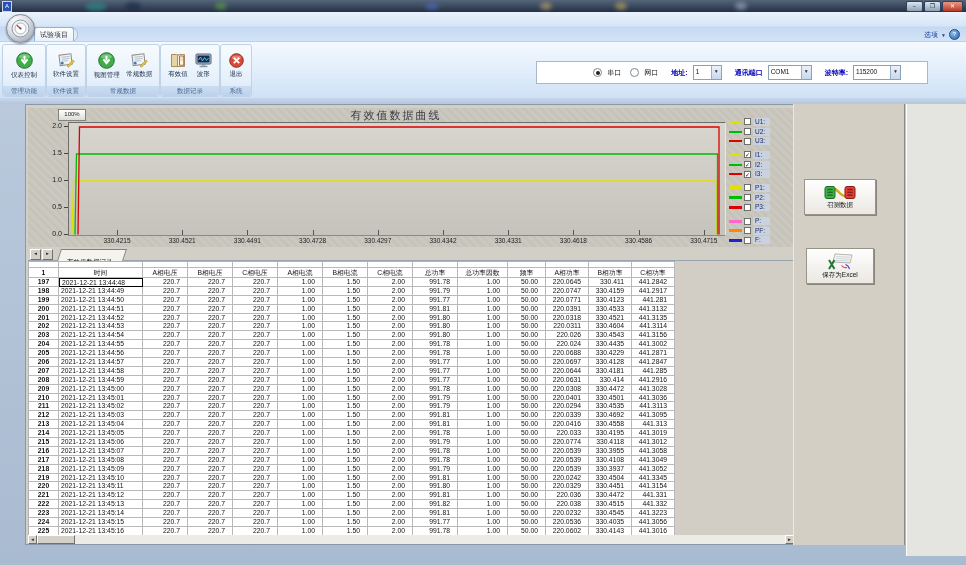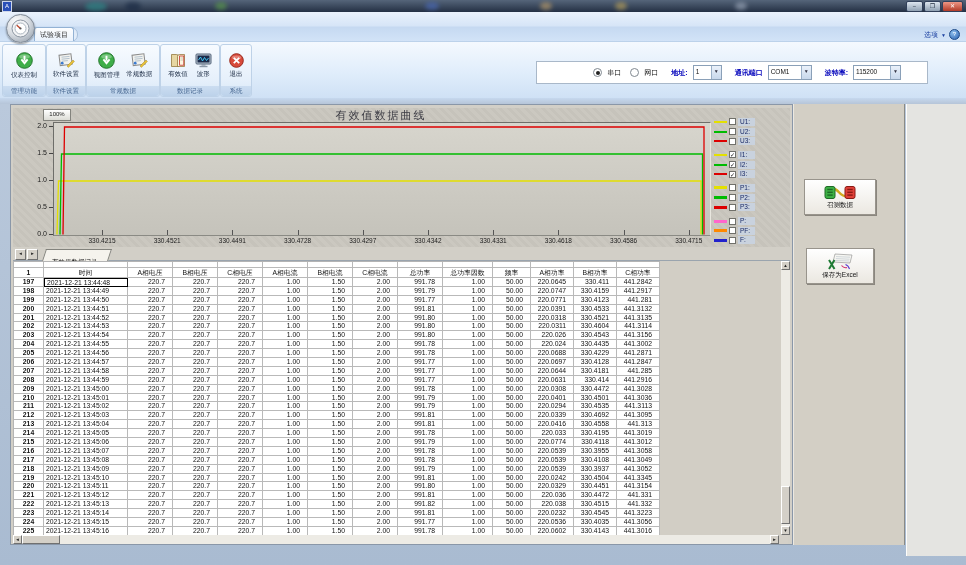--- a/index.html
+++ b/index.html
@@ -65,21 +65,21 @@
   .radio.sel::after{content:'';position:absolute;inset:1.5px;background:#222;border-radius:50%;}
   .dd{height:13px;background:#fff;border:1px solid #8aa0b8;display:flex;align-items:stretch;}
   .dd-val{padding:0 2px;font-size:6.5px;line-height:12px;flex:1;}
   .dd-btn{width:9px;background:linear-gradient(180deg,#eaf1fa,#c8d8ec);border-left:1px solid #9ab0c8;
     font-size:5px;line-height:11px;text-align:center;color:#334;}
   .ribbon-fade{position:absolute;left:0;top:98px;width:966px;height:6px;
     background:linear-gradient(180deg,#c6d8ee,#b6c5d8);}
   
   .workspace{position:absolute;left:0;top:104px;width:966px;height:461px;
     background:linear-gradient(180deg,#bac9dc,#a9bbd1);}
-  .main-panel{position:absolute;left:10px;top:0;width:783px;height:441px;
+  .main-panel{position:absolute;left:25px;top:0;width:783px;height:441px;
     background:#d2cfc7;border:1px solid #8a97a8;box-sizing:border-box;padding-left:47px;}
   
   .chart-zone{position:absolute;left:2px;top:3px;width:777px;height:139px;
     background:repeating-linear-gradient(45deg,#cbc8c0 0 3px,#c6c3bb 3px 6px);}
   .chart-title{position:absolute;left:40px;top:0;width:656px;text-align:center;
     font-size:11px;color:#3a3a42;letter-spacing:2px;}
   .zoom-btn{position:absolute;left:30px;top:1px;width:26px;height:10px;
     background:linear-gradient(180deg,#fff,#dcdcd6);border:1px solid #83837d;
     font-size:6px;text-align:center;line-height:9px;color:#222;}
   .plot{position:absolute;left:40px;top:14px;width:656px;height:112px;

